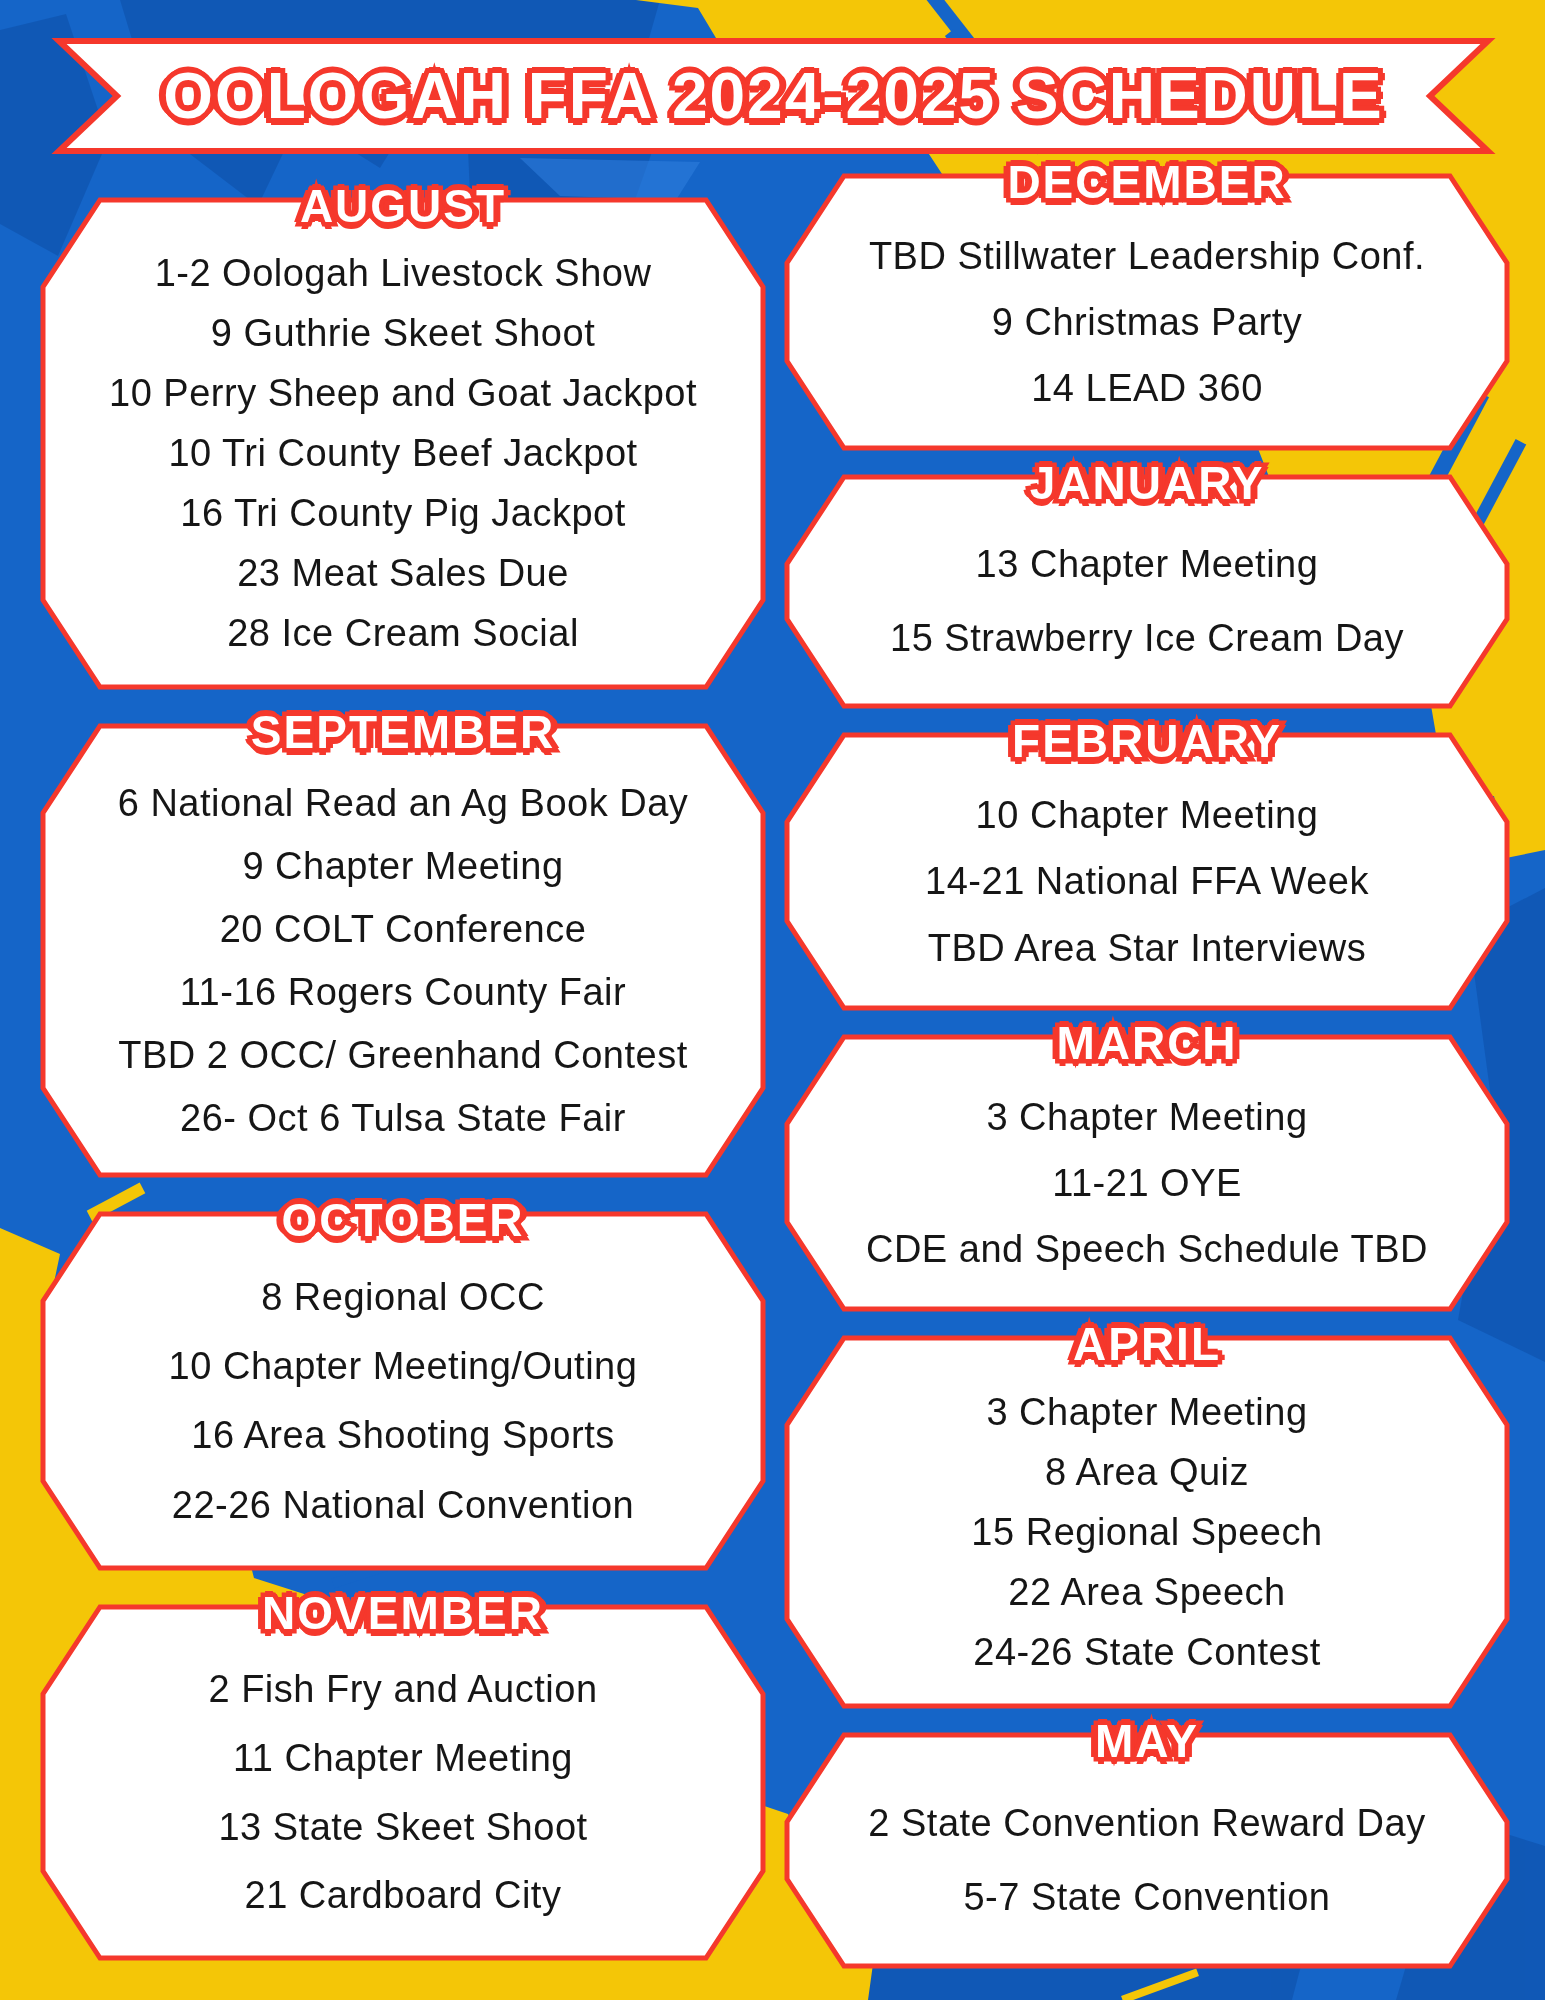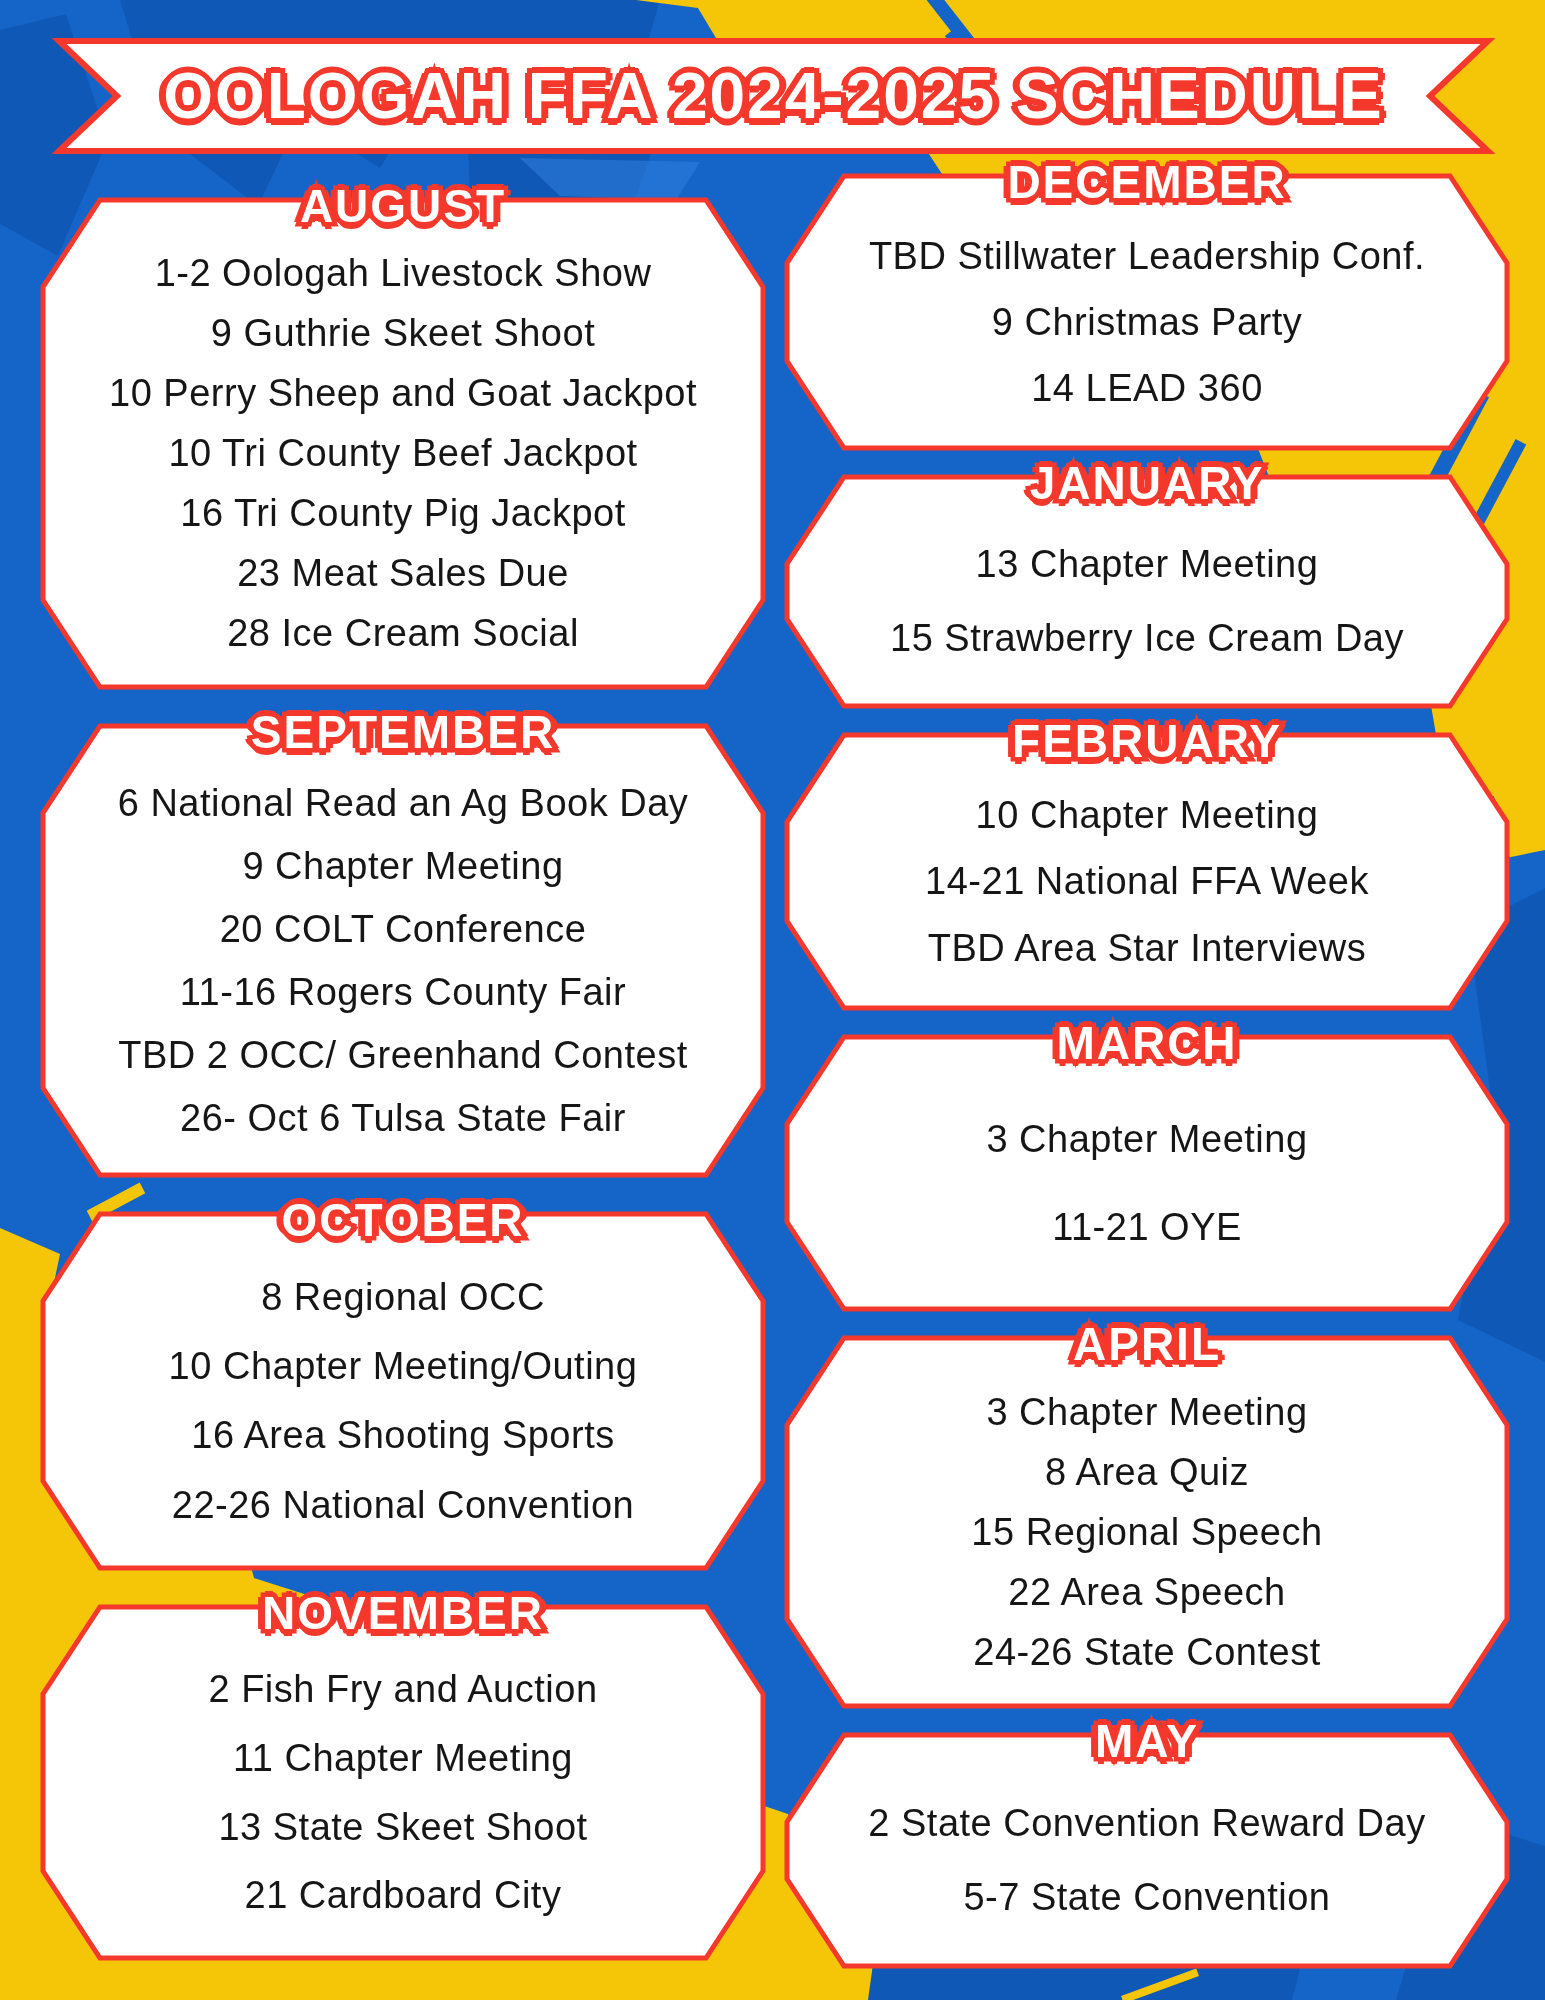--- a/index.html
+++ b/index.html
@@ -226,20 +226,21 @@
       <svg class="panel-shape" width="726" height="278" viewBox="0 0 726 278">
         <polygon points="60,3 666,3 723,90 723,188 666,275 60,275 3,188 3,90" fill="#FFFFFF" stroke="#F5382C" stroke-width="5"></polygon>
       </svg>
       <div class="month-title outlined">
         <span class="stroke">MARCH</span>
         <span class="fill">MARCH</span>
       </div>
       <div class="events">
         <div class="event">3 Chapter Meeting</div>
         <div class="event">11-21 OYE</div>
+        <div class="event">CDE and Speech Schedule TBD</div>
       </div>
     </div>
     <div class="panel" style="height: 374px;">
       <svg class="panel-shape" width="726" height="374" viewBox="0 0 726 374">
         <polygon points="60,3 666,3 723,90 723,284 666,371 60,371 3,284 3,90" fill="#FFFFFF" stroke="#F5382C" stroke-width="5"></polygon>
       </svg>
       <div class="month-title outlined">
         <span class="stroke">APRIL</span>
         <span class="fill">APRIL</span>
       </div>

